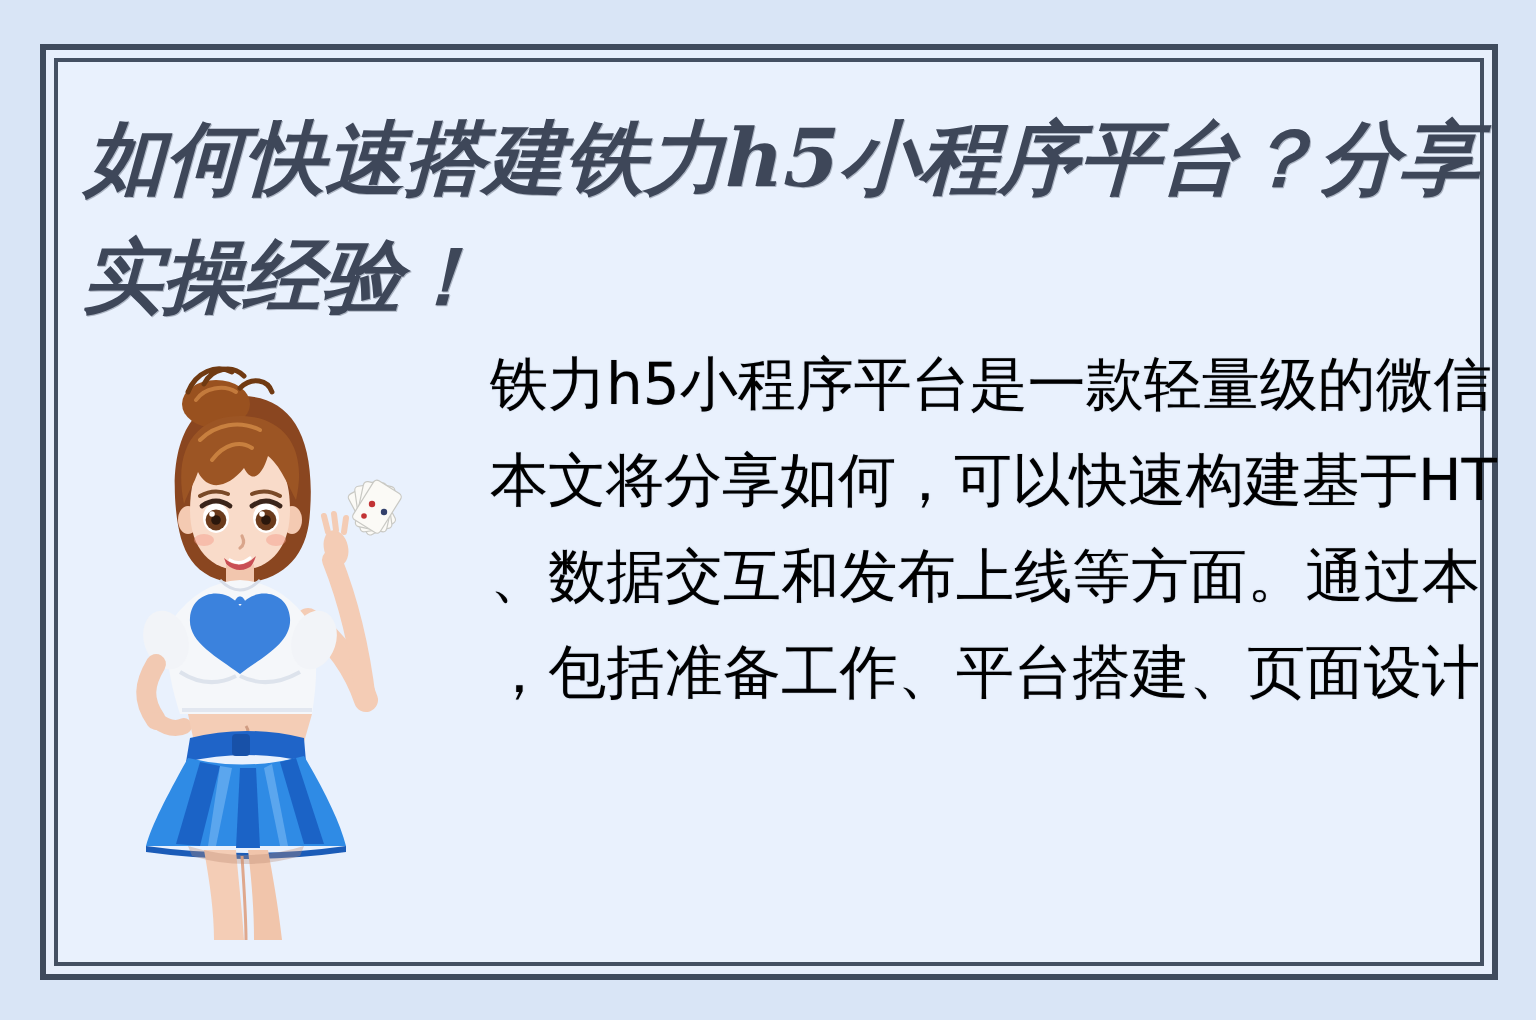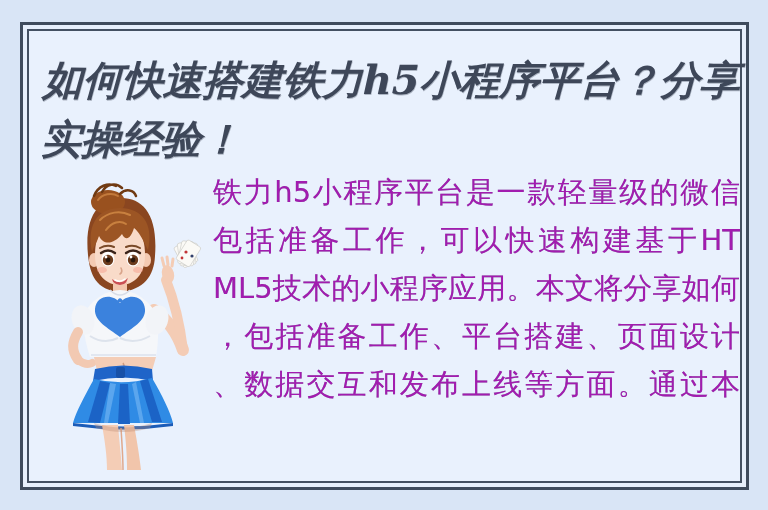--- a/index.html
+++ b/index.html
@@ -52,23 +52,24 @@
     width: 527px;
     color: #5c6b81;
   }
   .article p {
     font-size: 29px;
     line-height: 48px;
     height: 48px;
     white-space: nowrap;
     text-align: justify;
     text-align-last: justify;
-    color: #a21caf;
+    color: #000000;
     text-shadow: 0 0 0.6px rgba(92,107,129,.6);
     font-family: "DejaVu Sans", "Liberation Sans", sans-serif;
+    margin-left: 32px;
   }
 
   
   .girl {
     position: absolute;
     left: 28px; top: 160px;
     width: 190px; height: 310px;
   }
   .girl svg { display: block; width: 100%; height: 100%; }
 </style>
@@ -174,19 +175,18 @@
       <path d="M74,265 C77,282 79,296 79,310 L94,310 C93,294 91,278 90,265 Z" fill="#f4cdb6"></path>
       <path d="M96,265 C98,282 99,296 99,310 L113,310 C111,292 108,276 106,265 Z" fill="#f1c5ab"></path>
       <path d="M93,268 C94,284 95,298 95,310" stroke="#dfa88d" stroke-width="1.5" fill="none"></path>
 
       <path d="M66,263 Q95,272 124,263 L122,268 Q95,276 68,268 Z" fill="#b98a74" opacity="0.35"></path>
     </svg>
   </figure>
 
   <div class="article">
     <p>铁力h5小程序平台是一款轻量级的微信</p>
-    <p>包括准备工作，可以快速构建基于HT</p>
-    <p>ML5技术的小程序应用。本文将分享如何</p>
+    <p>本文将分享如何，可以快速构建基于HT</p>
+    <p>、数据交互和发布上线等方面。通过本</p>
     <p>，包括准备工作、平台搭建、页面设计</p>
-    <p>、数据交互和发布上线等方面。通过本</p>
   </div>
 
 </div>
 
 </body></html>

